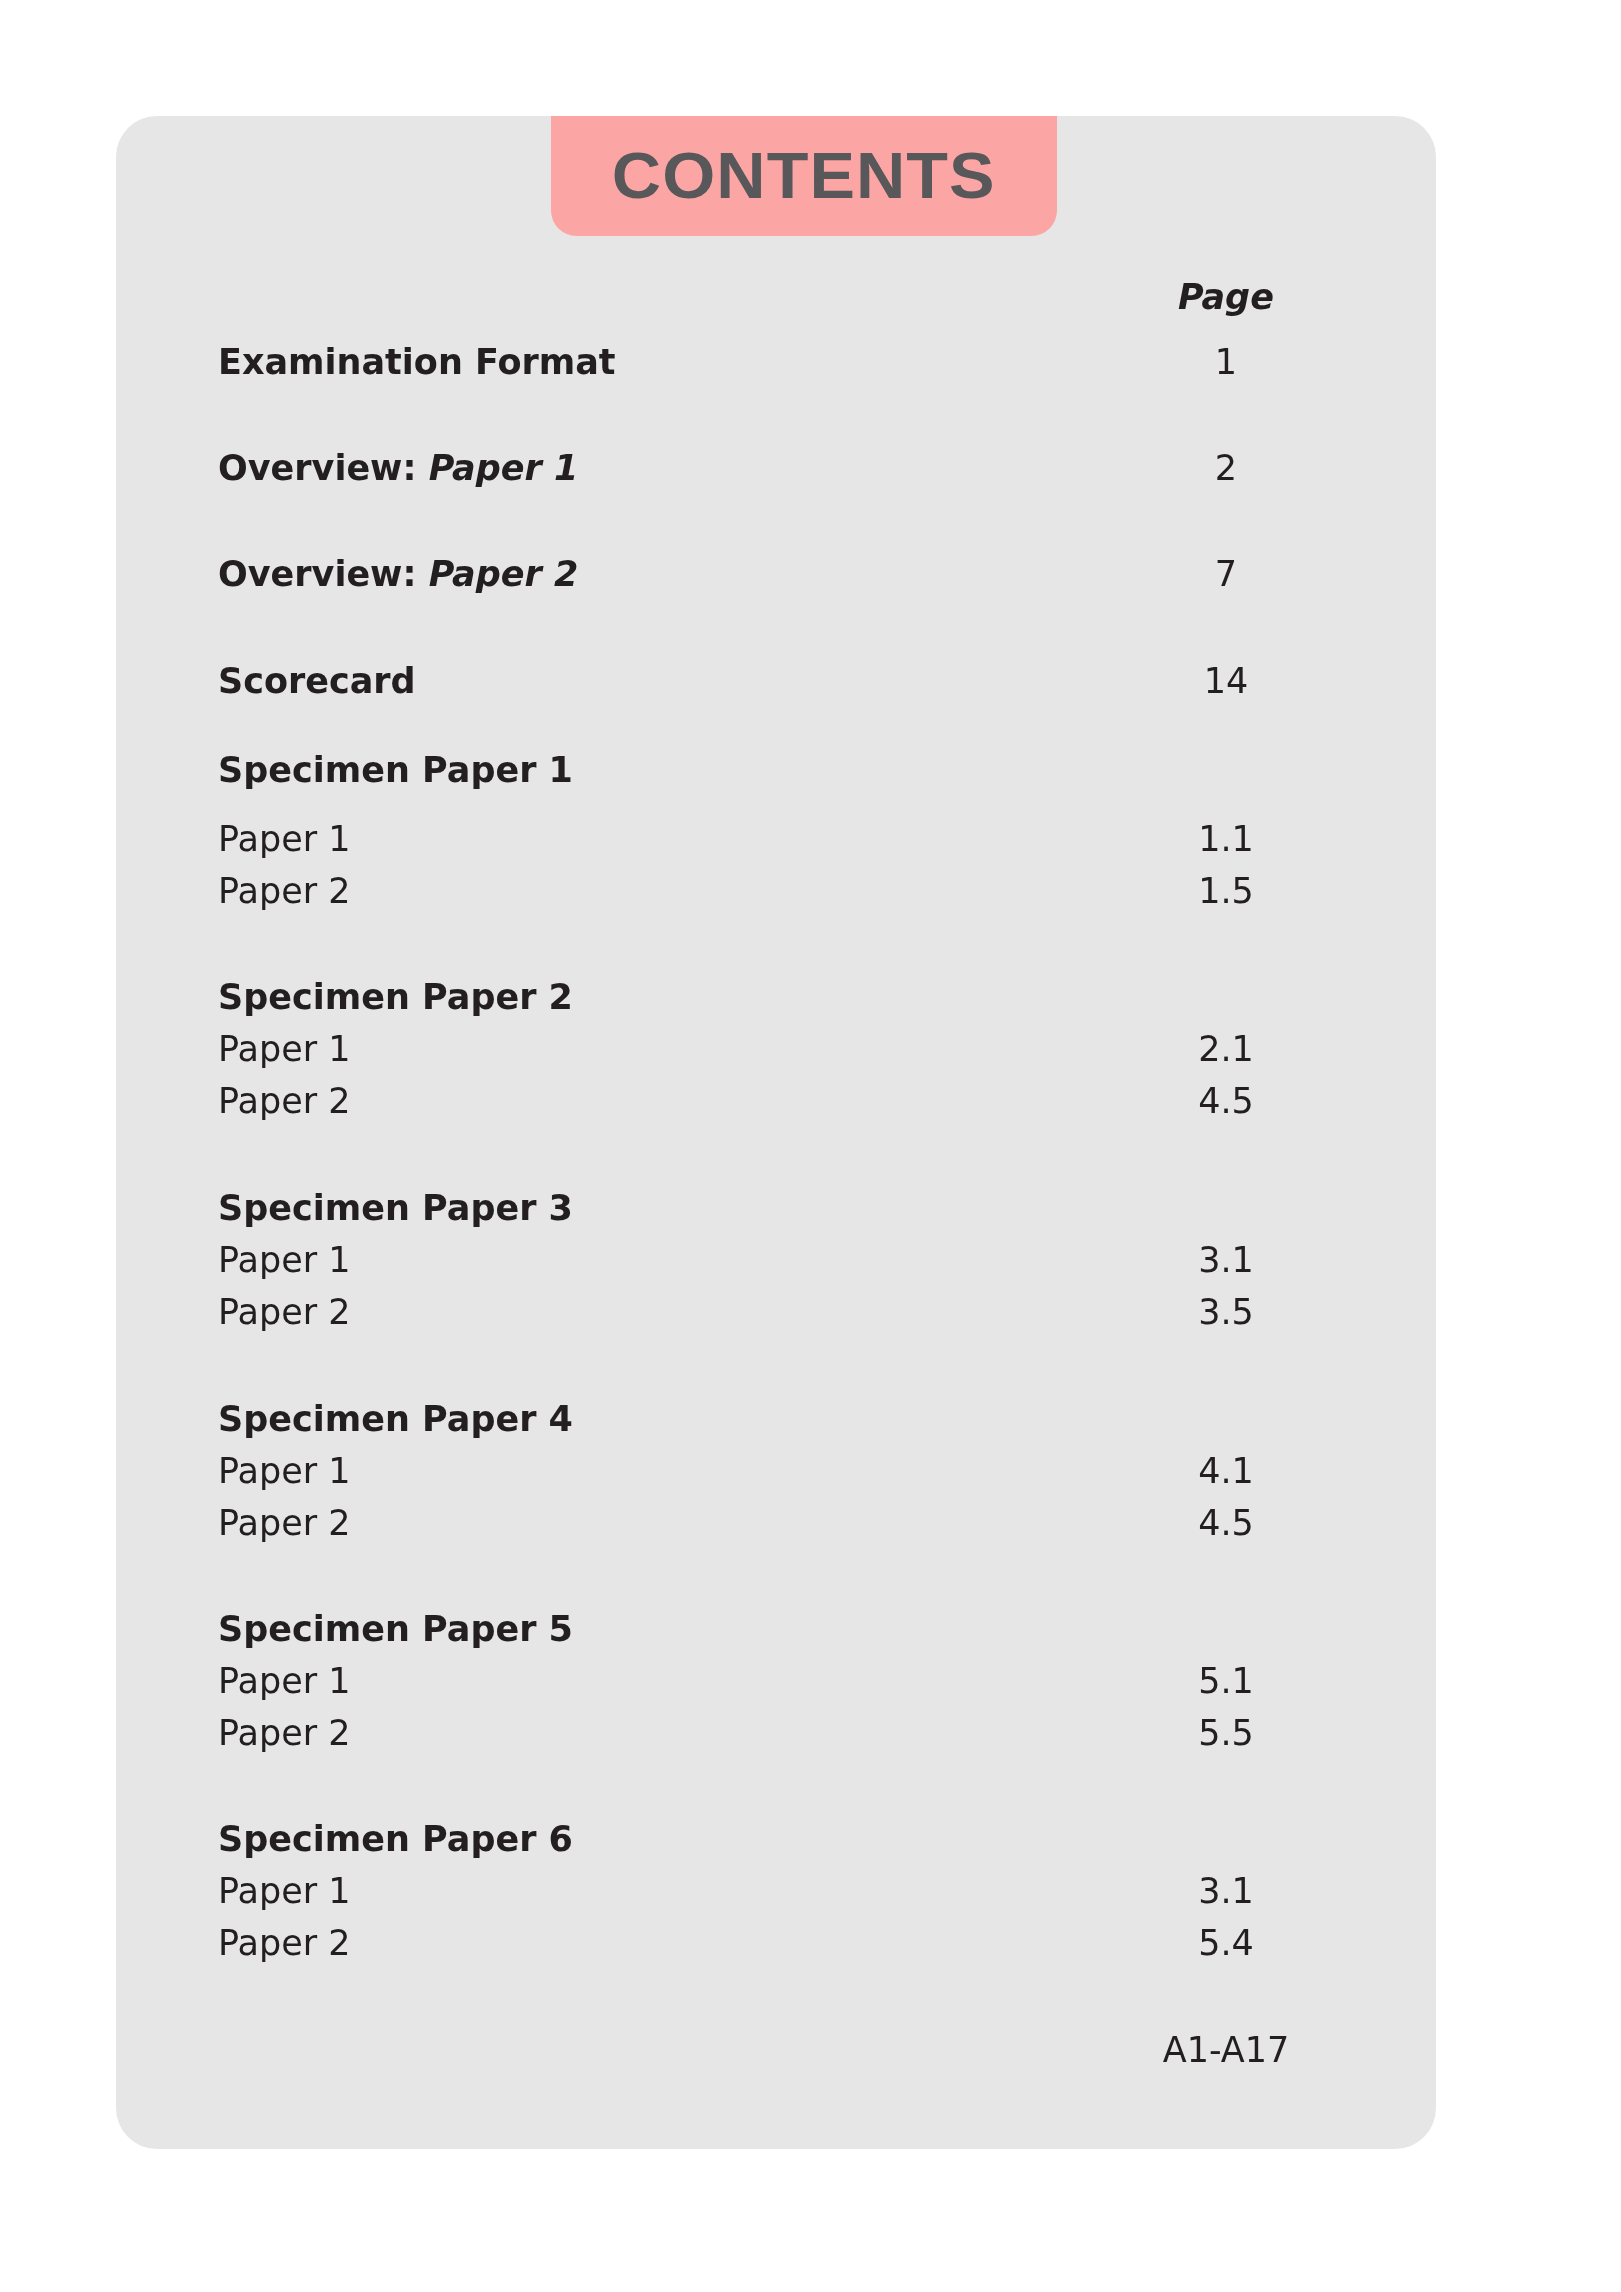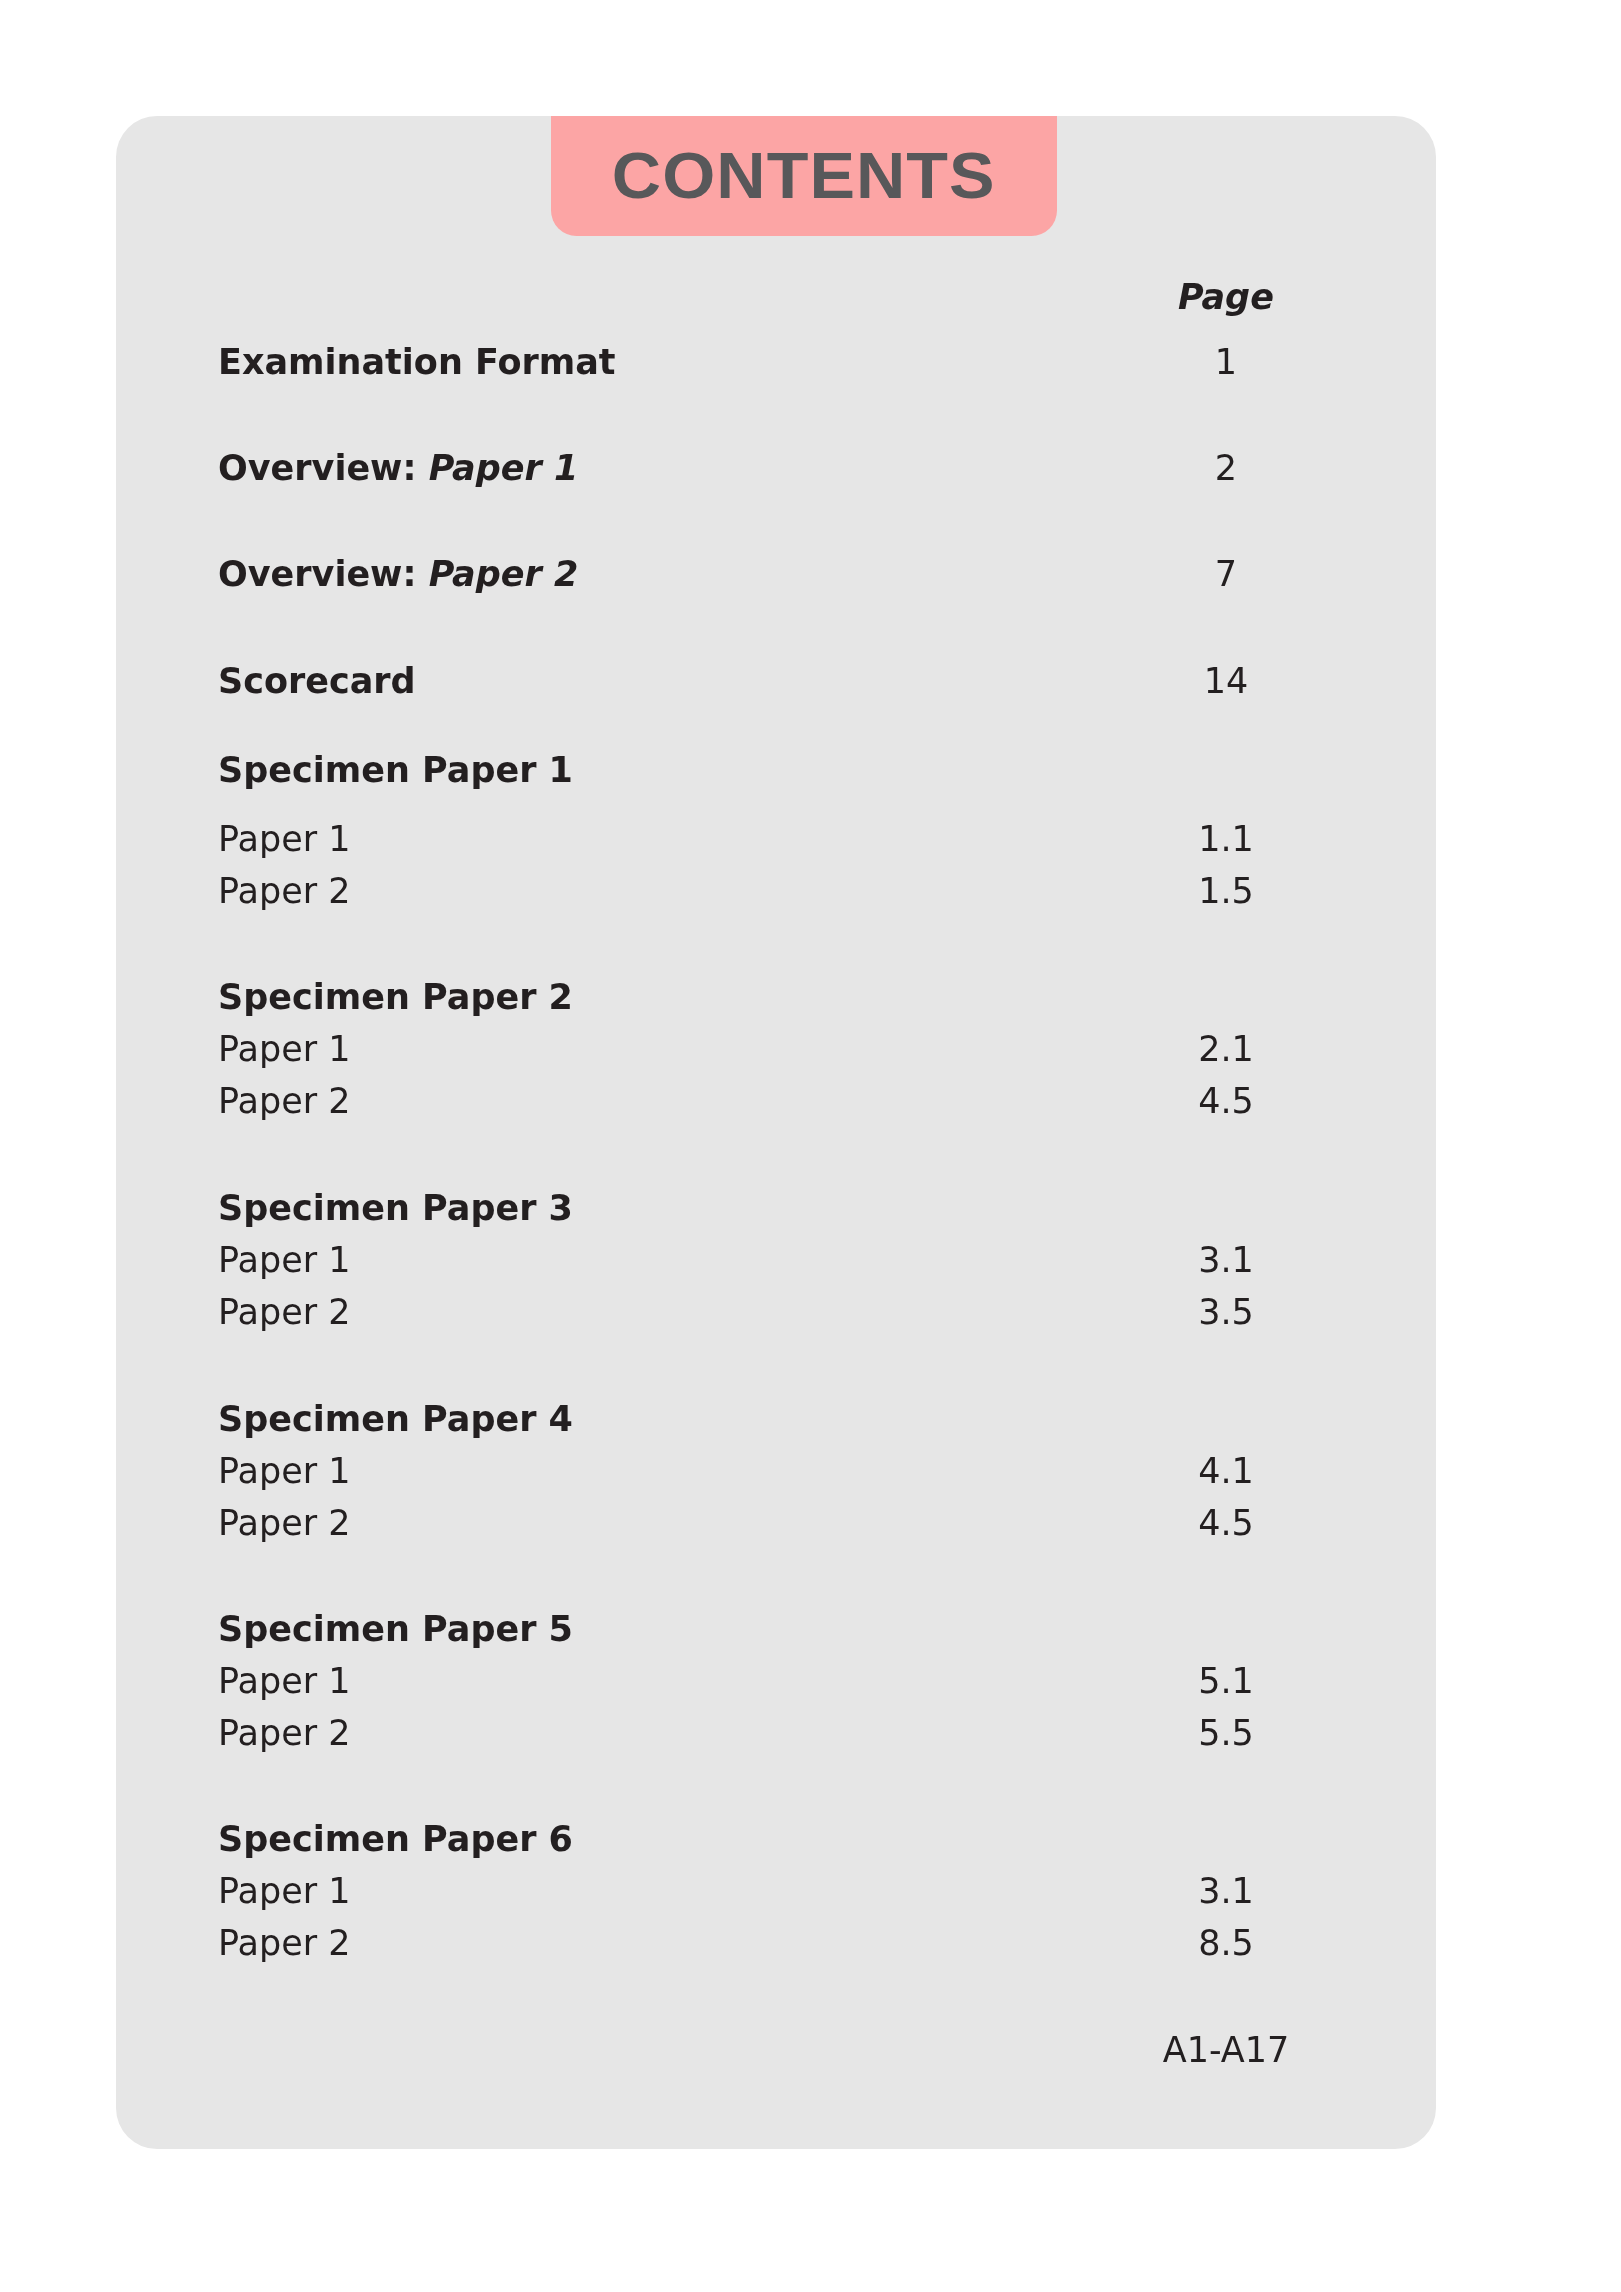--- a/index.html
+++ b/index.html
@@ -109,19 +109,19 @@
 
 <div class="row" style="top:1819px">
   <span class="label bold">Specimen Paper 6</span>
 </div>
 <div class="row" style="top:1871px">
   <span class="label">Paper 1</span>
   <span class="page">3.1</span>
 </div>
 <div class="row" style="top:1923px">
   <span class="label">Paper 2</span>
-  <span class="page">8.5</span>
+  <span class="page">5.4</span>
 </div>
 
 <div class="row" style="top:2030px">
   <span class="page">A1-A17</span>
 </div>
 
 
 </body></html>

